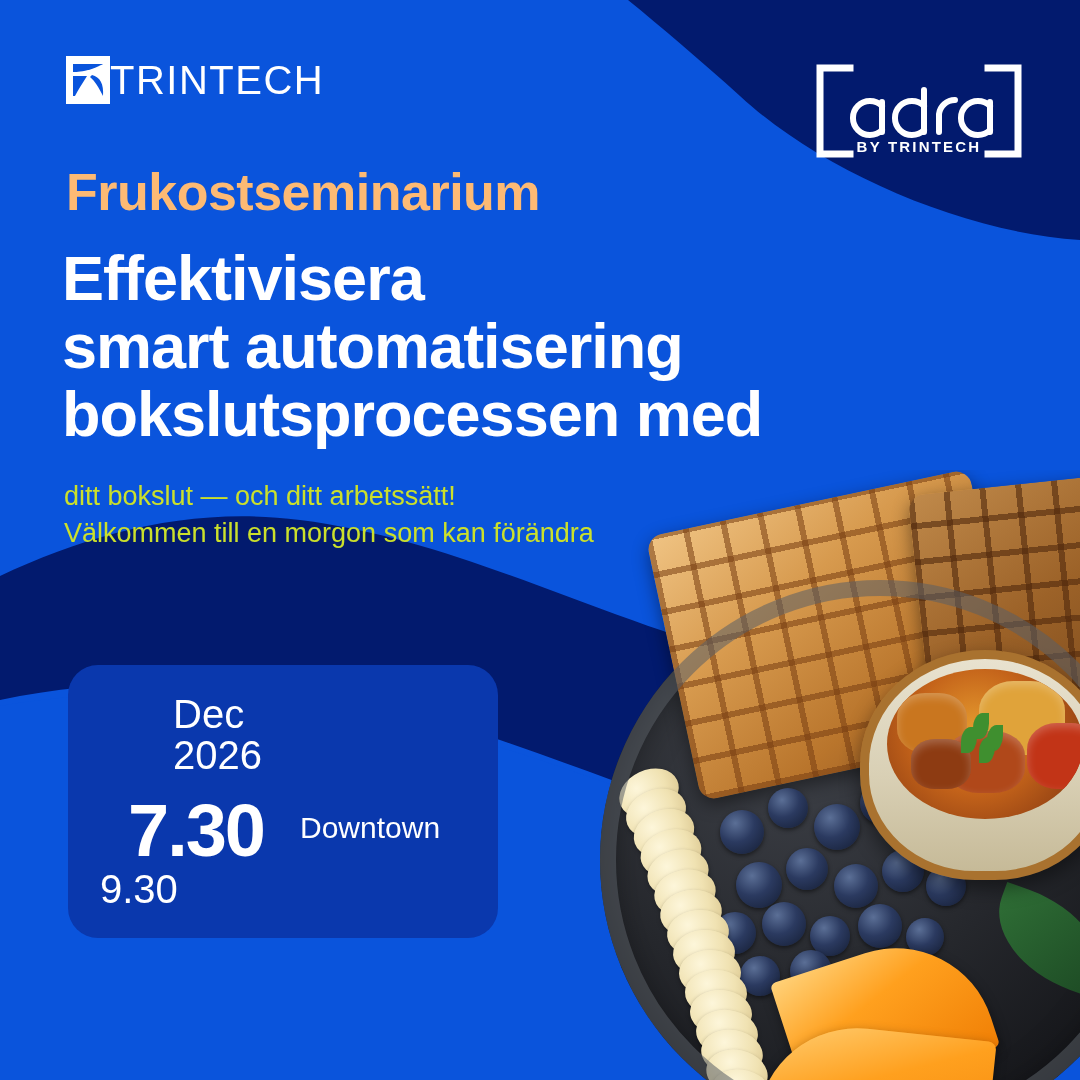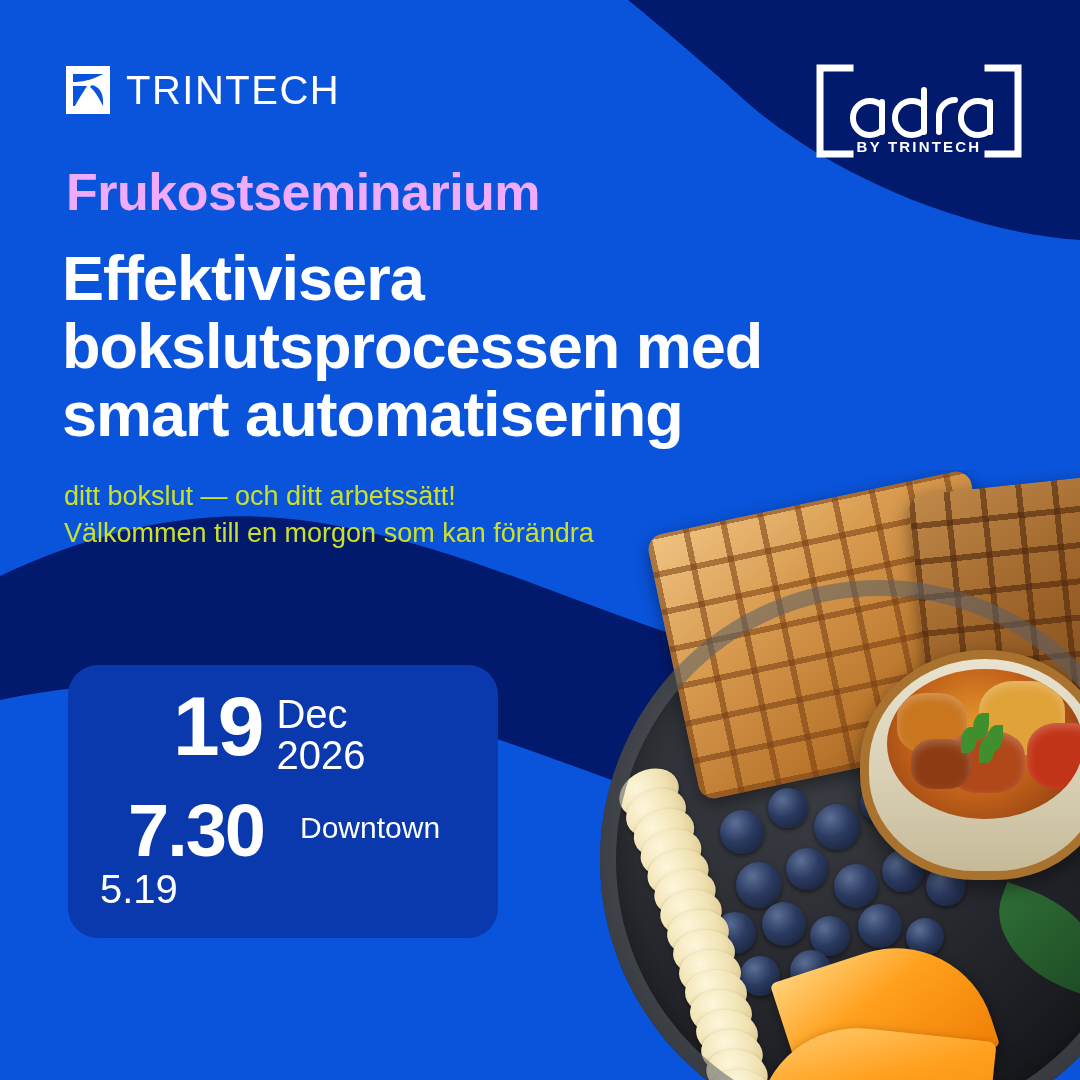--- a/index.html
+++ b/index.html
@@ -94,37 +94,37 @@
   .mint { position:absolute; width:16px; height:26px; border-radius:60% 0 60% 0; background:#3f8f2f; }
   .leaf {
     position:absolute; left:430px; top:430px; width:120px; height:80px;
     border-radius:0 80% 0 80%;
     background:linear-gradient(120deg,#2f6f36,#1d4a24);
     transform:rotate(20deg);
   }
 
   
   .trintech-logo {
-    position:absolute; left:66px; top:66px;
-    display:flex; align-items:center; gap:16px;
+    position:absolute; left:66px; top:56px;
+    display:flex; align-items:center; gap:0;
   }
   .trintech-mark { width:44px; height:48px; display:block; }
   .trintech-word {
     color:#ffffff; font-size:40px; font-weight:400; letter-spacing:1.5px;
     font-family:"Liberation Sans", sans-serif; line-height:1;
   }
   .adra-logo {
     position:absolute; left:806px; top:56px; width:226px; height:110px;font-weight:bold;
   }
   .adra-logo svg { width:226px; height:110px; display:block; }
 
   
   .eyebrow {
     position:absolute; left:66px; top:166px;
-    color:#f0abfc;
+    color:#fdba74;
     font-size:52px; font-weight:bold; letter-spacing:-0.5px; line-height:1;
   }
   .headline {
     position:absolute; left:62px; top:244px; width:840px;
     color:#ffffff;
     font-size:63px; font-weight:bold; line-height:1.08; letter-spacing:-1px;
   }
   .headline span { display:block; }
   .subtitle {
     position:absolute; left:64px; top:478px; width:600px;
@@ -272,45 +272,44 @@
         <path d="M 184 50 a 17 17 0 1 0 0 24 M 184 46 L 184 76"></path>
       </g>
       <text x="113" y="96" text-anchor="middle" fill="#ffffff" font-family="Liberation Sans, sans-serif" font-size="15" letter-spacing="2.2">BY TRINTECH</text>
     </svg>
   </div>
 
   <div class="eyebrow">Frukostseminarium</div>
 
   <div class="headline">
     <span>Effektivisera</span>
+    <span>smart automatisering</span>
     <span>bokslutsprocessen med</span>
-    <span>smart automatisering</span>
   </div>
 
   <div class="subtitle">
     <span>ditt bokslut — och ditt arbetssätt!</span>
     <span>Välkommen till en morgon som kan förändra</span>
   </div>
 
   <div class="info-card"></div>
 
   <div class="info-content">
 
     <div class="date-row">
-      <div class="date-day">19</div>
       <div class="date-my">
         <div class="date-mon">Dec</div>
         <div class="date-year">2026</div>
       </div>
     </div>
 
     <div class="time-row">
       <div class="time-col">
         <div class="time-start">7.30</div>
-        <div class="time-end">5.19</div>
+        <div class="time-end">9.30</div>
       </div>
       <div class="venue-col">
         <div class="venue-city">Downtown</div>
       </div>
     </div>
 
   </div>
 
 </div>
 

